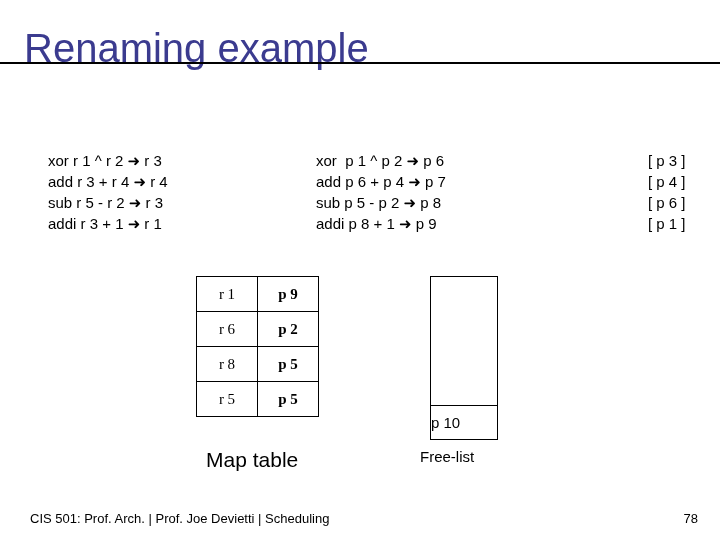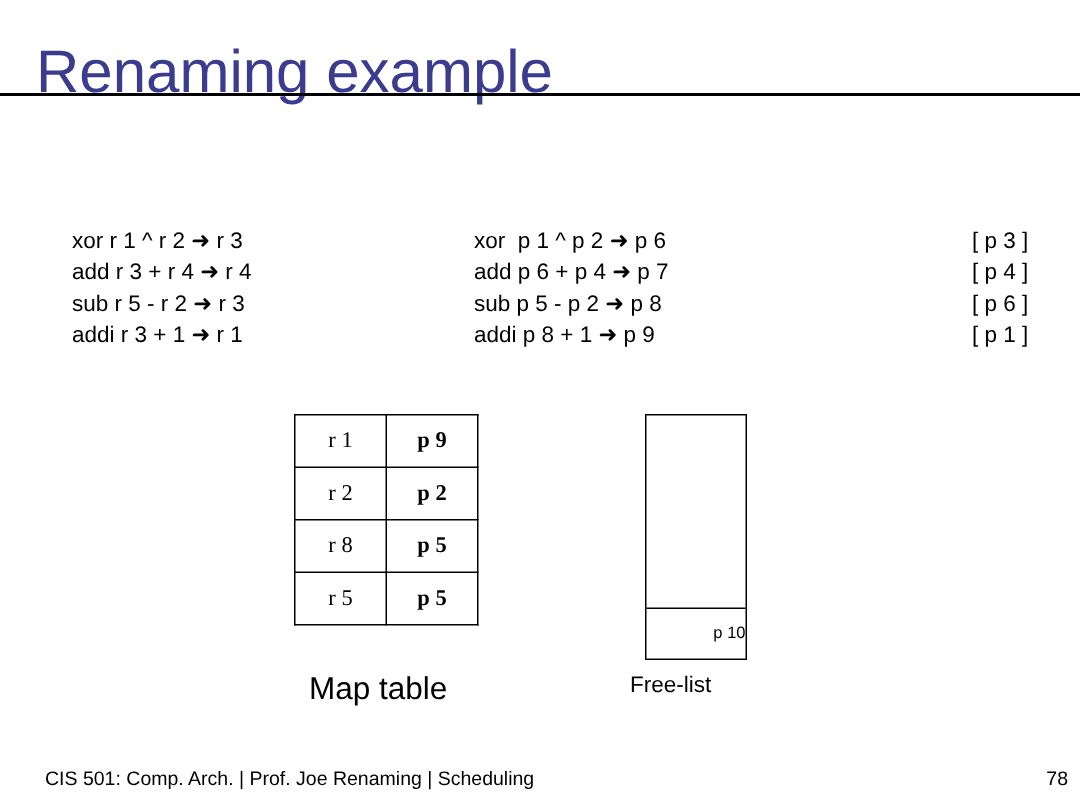--- a/index.html
+++ b/index.html
@@ -83,41 +83,41 @@
     border: 1.5px solid #000;
     box-sizing: border-box;
   }
   .free-cell {
     position: absolute;
     bottom: 0;
     left: 0;
     right: 0;
     height: 33px;
     border-top: 1.5px solid #000;
-    text-align: right;
-    font-size: 11px;
+    text-align: left;
+    font-size: 15px;
     line-height: 33px;
     margin-top: 15px;
   }
   .free-label {
     position: absolute;
     top: 448px;
     left: 420px;
     font-size: 15px;
   }
   .footer {
     position: absolute;
     bottom: 14px;
     left: 30px;
     font-size: 13px;
   }
   .pagenum {
     position: absolute;
     bottom: 14px;
-    right: 8px;
+    right: 22px;
     font-size: 13px;
   }
 </style>
 </head>
 <body>
 
 <div class="title">Renaming example</div>
 <div class="title-rule"></div>
 
 <div class="code-block code-left">xor r 1 ^ r 2 ➜ r 3
@@ -133,34 +133,34 @@
 [ p 6 ]
 [ p 1 ]</div>
 
 <table class="map-table">
   <tbody>
       <tr>
     <td>r 1</td>
     <td class="pcell">p 9</td>
   </tr>
   <tr>
-    <td>r 2</td>
+    <td>r 6</td>
     <td class="pcell">p 2</td>
   </tr>
   <tr>
     <td>r 8</td>
     <td class="pcell">p 5</td>
   </tr>
   <tr>
     <td>r 5</td>
     <td class="pcell">p 5</td>
   </tr>
 </tbody>
   </table>
 <div class="map-label">Map table</div>
 
 <div class="free-box">
   <div class="free-cell">p 10</div>
 </div>
 <div class="free-label">Free-list</div>
 
-<div class="footer">CIS 501: Comp. Arch.  |  Prof. Joe Renaming  |  Scheduling</div>
+<div class="footer">CIS 501: Prof. Arch.  |  Prof. Joe Devietti  |  Scheduling</div>
 <div class="pagenum">78</div>
 
 </body></html>

